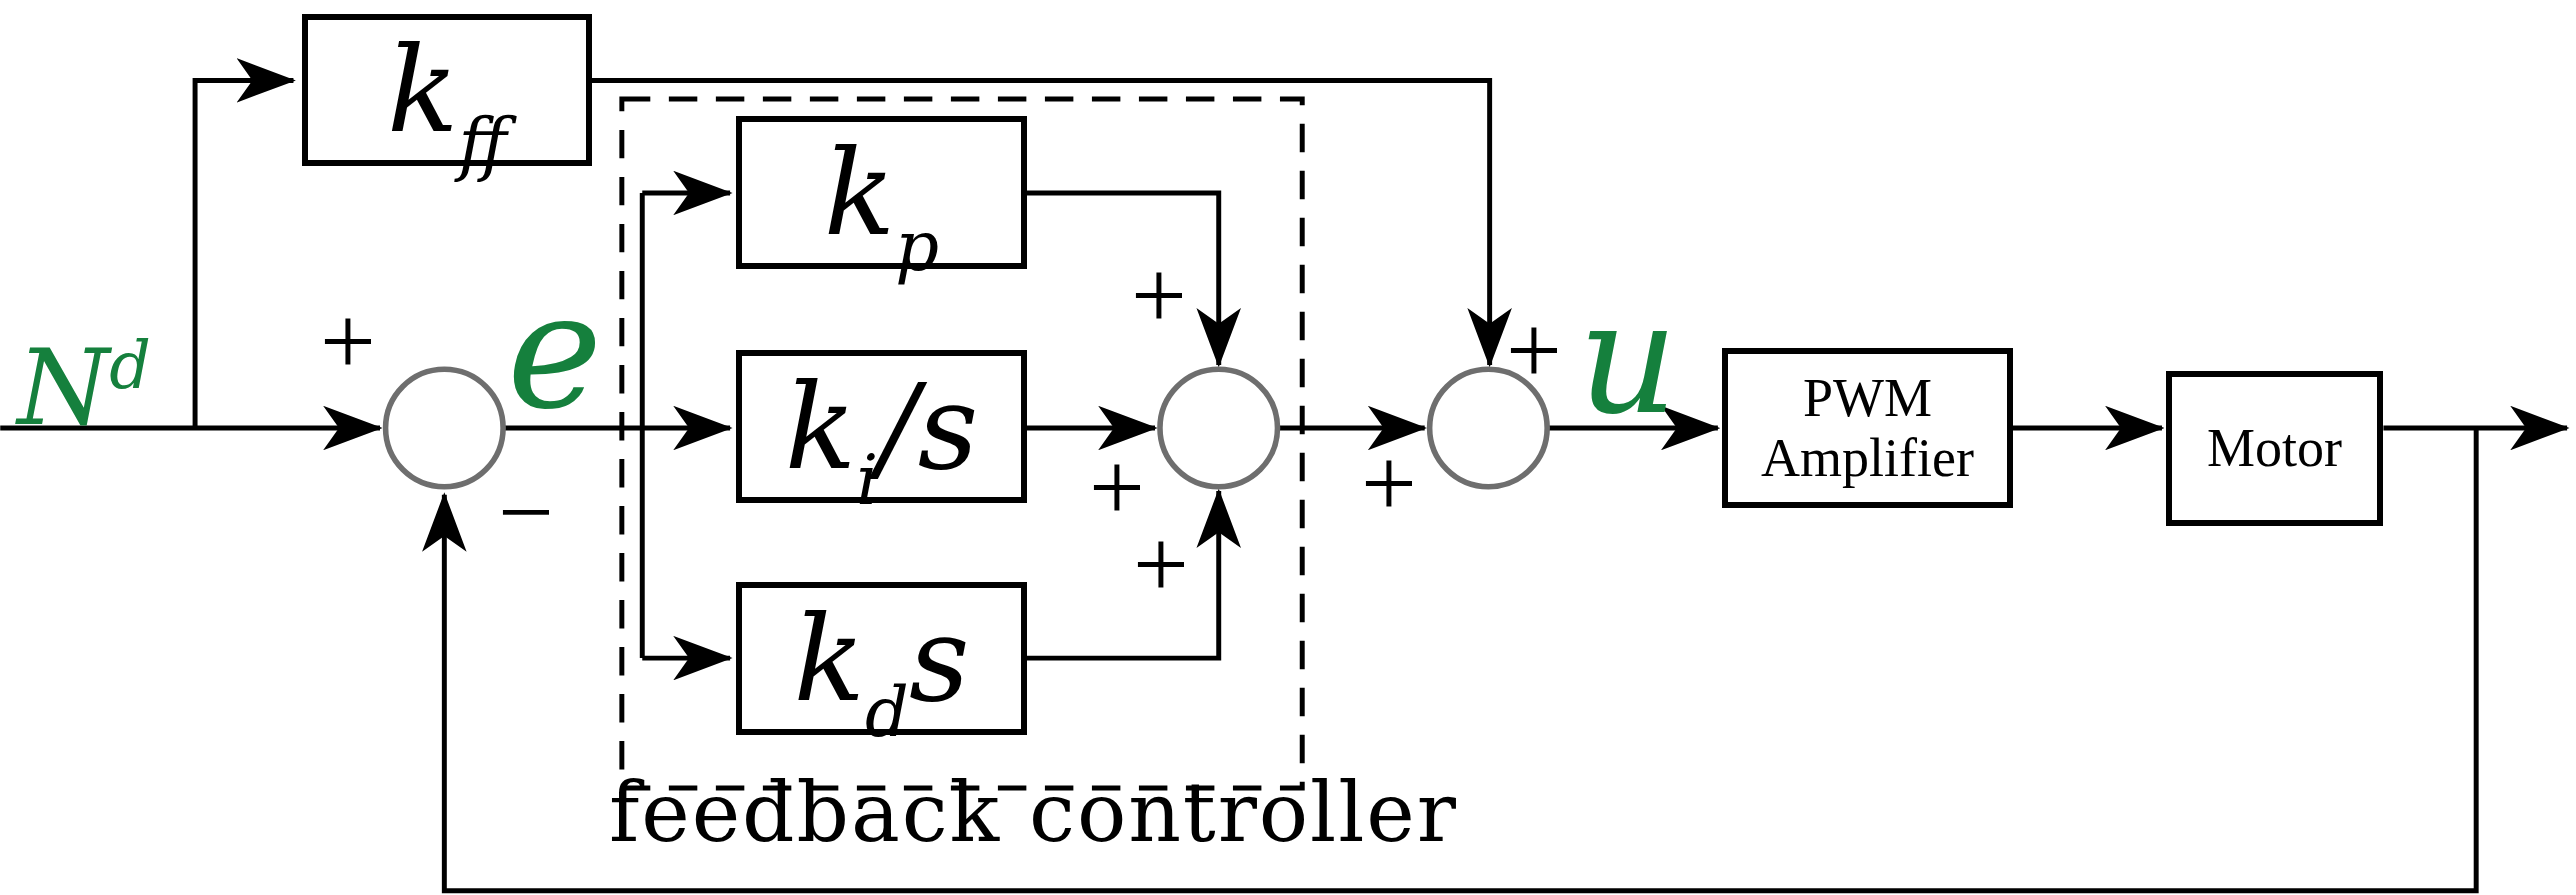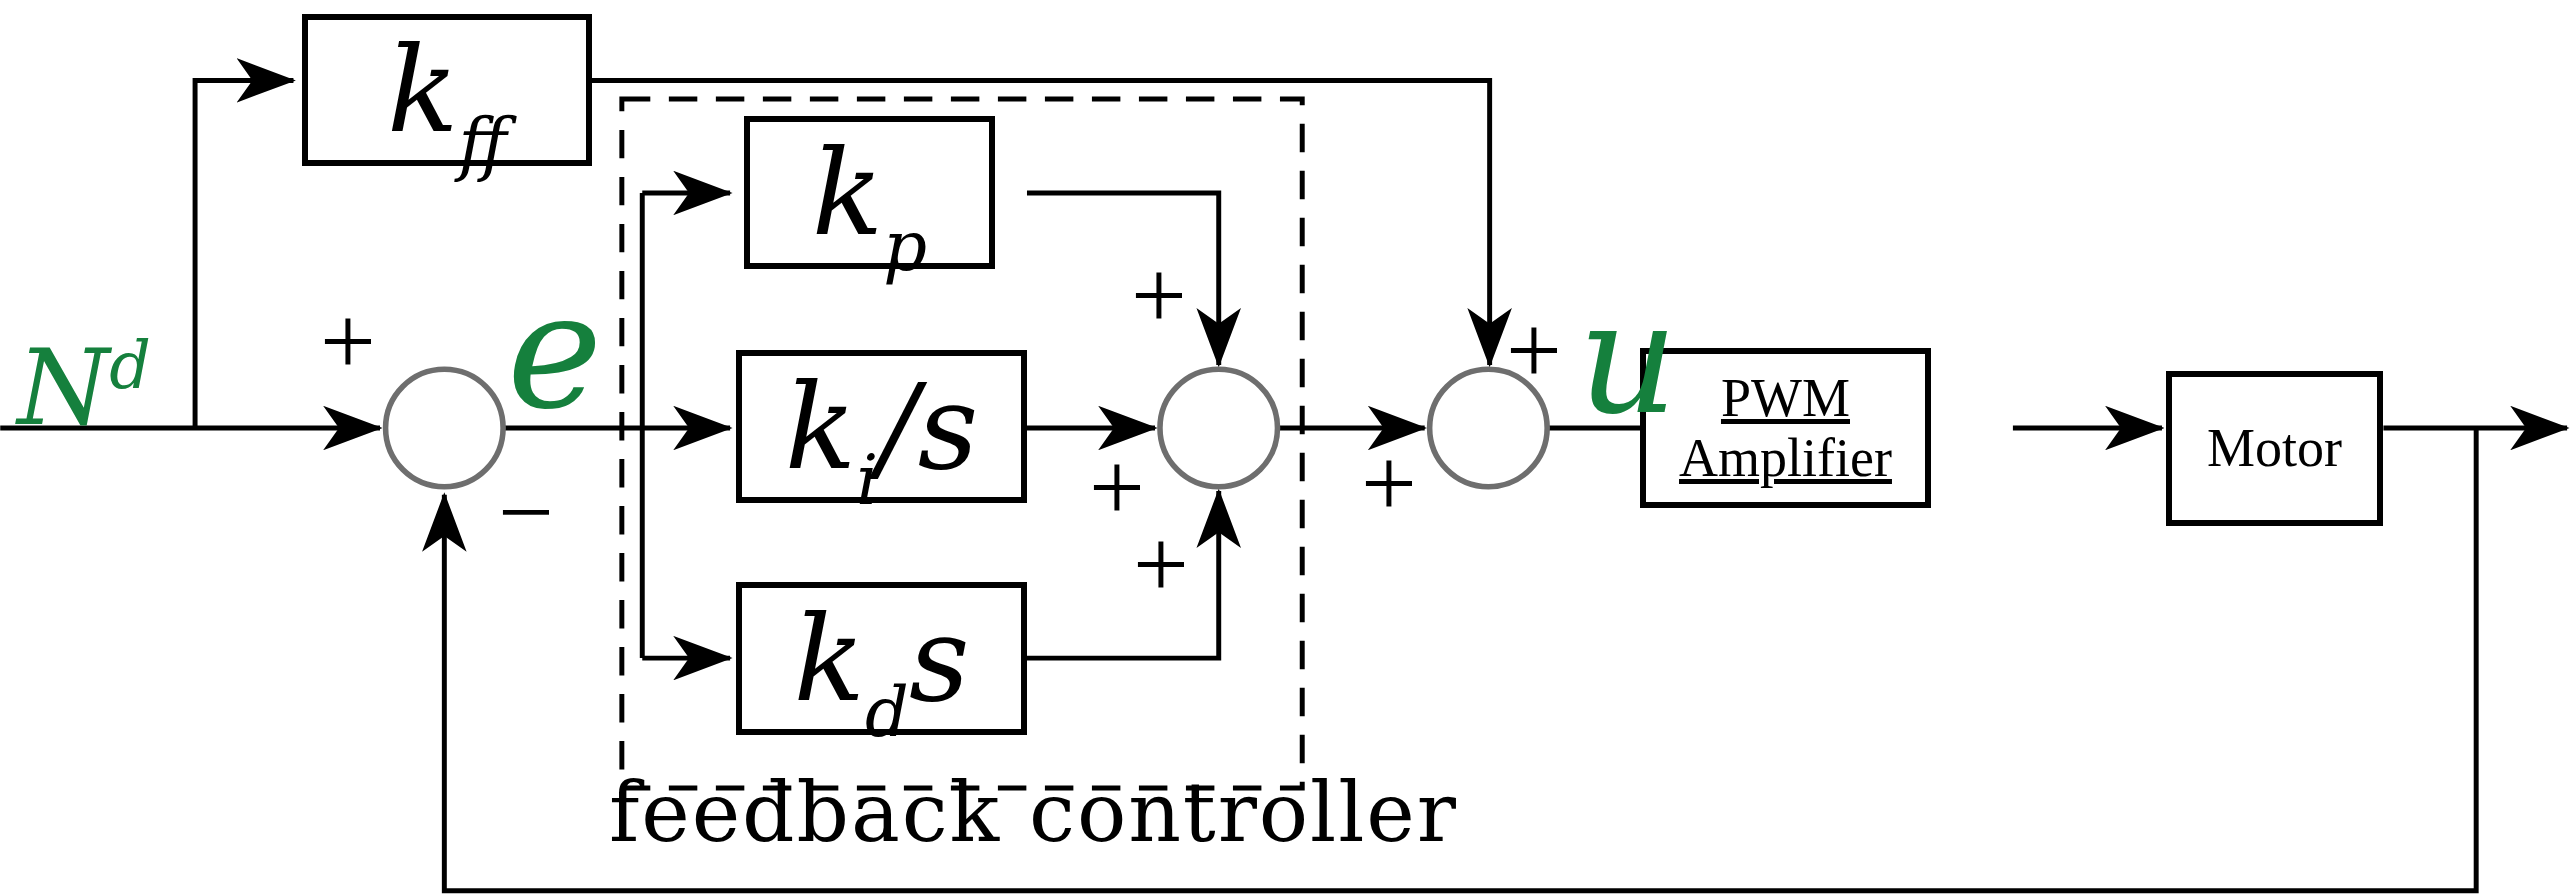--- a/index.html
+++ b/index.html
@@ -131,33 +131,33 @@
       <circle class="junction" cx="718" cy="692" r="95" stroke="#6e6e6e"></circle>
       <circle class="junction" cx="1970" cy="692" r="95" stroke="#6e6e6e"></circle>
       <circle class="junction" cx="2406" cy="692" r="95" stroke="#6e6e6e"></circle>
     </g>
   </svg>
 
   <div class="block" style="left:302px;  top:14px;   width:290px; height:152px;">
     <span class="math"><span>k</span><sub>ff</sub></span>
   </div>
 
-  <div class="block" style="left:736px; top:116px; width:251px; height:153px;margin-left:8px;">
+  <div class="block" style="left:736px; top:116px; width:291px; height:153px;">
     <span class="math"><span>k</span><sub>p</sub></span>
   </div>
 
   <div class="block" style="left:736px; top:350px; width:291px; height:153px;">
     <span class="math"><span>k</span><sub>i</sub><span>/s</span></span>
   </div>
 
   <div class="block" style="left:736px; top:582px; width:291px; height:153px;">
     <span class="math"><span>k</span><sub>d</sub><span>s</span></span>
   </div>
 
-  <div class="block" style="left:1640px; top:348px; width:291px; height:160px;text-decoration:underline;">
+  <div class="block" style="left:1722px; top:348px; width:291px; height:160px;">
     <span class="plant-text">
       <span style="display:block">PWM</span>
       <span style="display:block">Amplifier</span>
     </span>
   </div>
 
   <div class="block" style="left:2166px; top:371px; width:217px; height:155px;">
     <span class="plant-text">Motor</span>
   </div>
 

